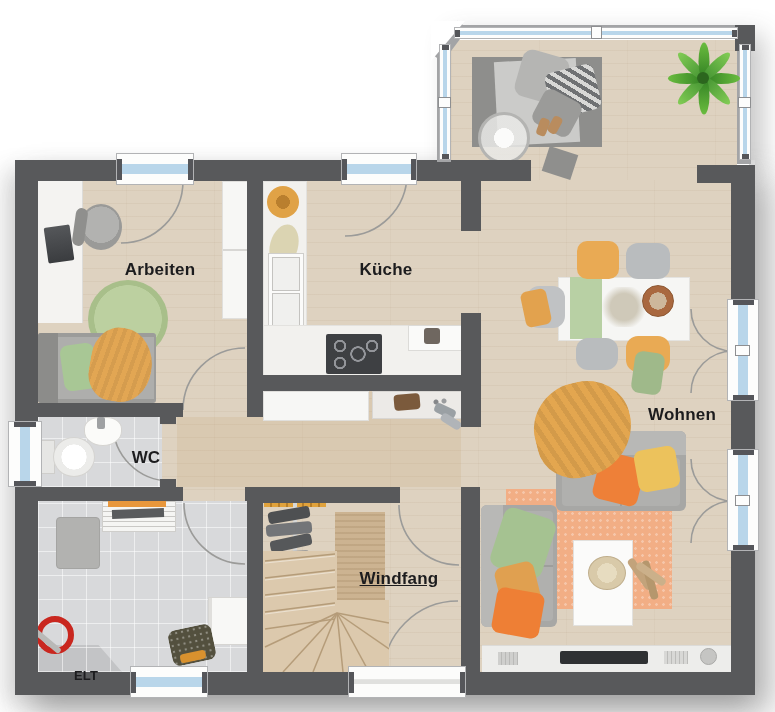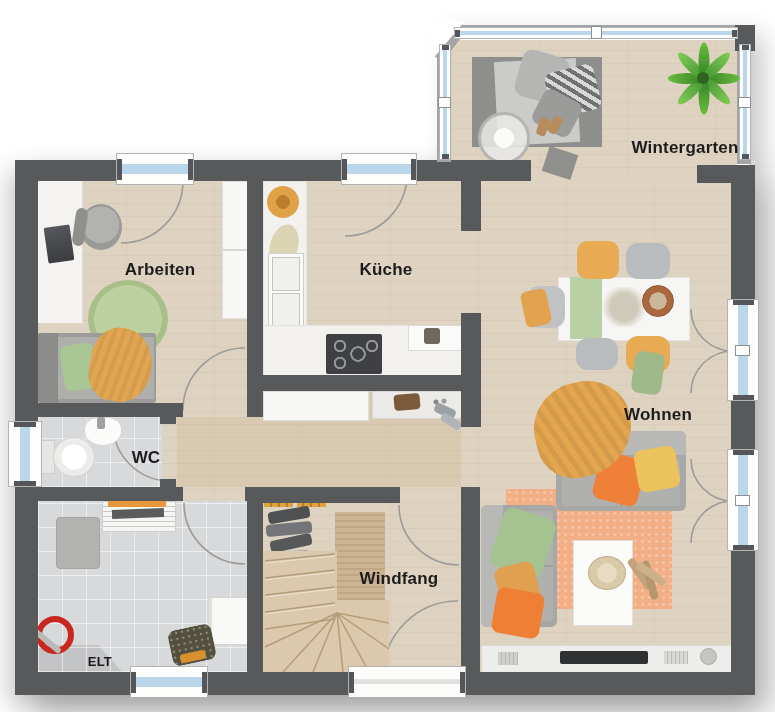--- a/index.html
+++ b/index.html
@@ -238,21 +238,20 @@
   <div class="win-v cap-v" style="left:727px;top:449px;width:30px;height:100px;"></div>
   <div class="win-h cap-h" style="left:454px;top:27px;width:282px;height:10px;"></div>
   <div class="win-v cap-v" style="left:439px;top:44px;width:10px;height:114px;"></div>
   <div class="win-v cap-v" style="left:739px;top:44px;width:10px;height:114px;"></div>
   <div class="tick" style="left:591px;top:26px;width:9px;height:11px;"></div>
   <div class="tick" style="left:738px;top:97px;width:11px;height:9px;"></div>
   <div class="tick" style="left:438px;top:97px;width:11px;height:9px;"></div>
   <div class="tick" style="left:735px;top:345px;width:13px;height:9px;"></div>
   <div class="tick" style="left:735px;top:495px;width:13px;height:9px;"></div>
 
-  <div class="lbl" style="left:600px;top:138px;width:170px;">Wintergarten</div>
   <div class="lbl" style="left:100px;top:260px;width:120px;">Arbeiten</div>
   <div class="lbl" style="left:326px;top:260px;width:120px;">Küche</div>
-  <div class="lbl" style="left:598px;top:405px;width:120px;">Wohnen</div>
+  <div class="lbl" style="left:622px;top:405px;width:120px;">Wohnen</div>
   <div class="lbl" style="left:116px;top:448px;width:60px;">WC</div>
-  <div class="lbl" style="left:339px;top:569px;width:120px;">Windfang</div>
-  <div class="lbl small" style="left:60px;top:654px;width:52px;text-align:right;">ELT</div>
+  <div class="lbl" style="left:339px;top:569px;width:120px;text-decoration:underline;">Windfang</div>
+  <div class="lbl small" style="left:60px;top:668px;width:52px;">ELT</div>
 
 </div>
 
 </body></html>

